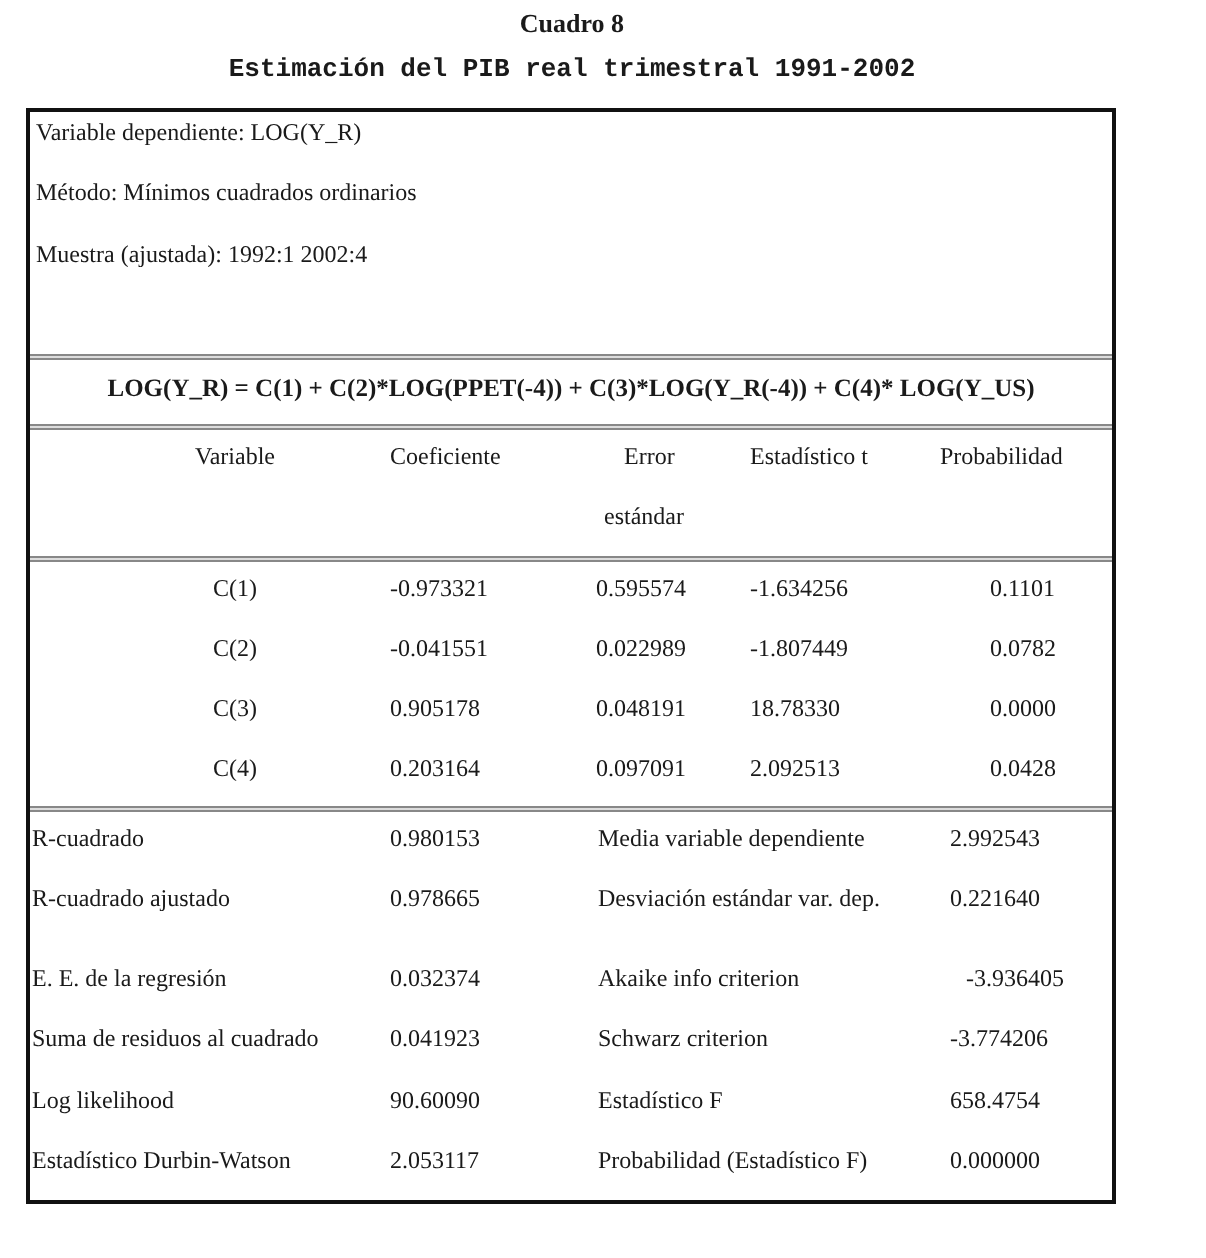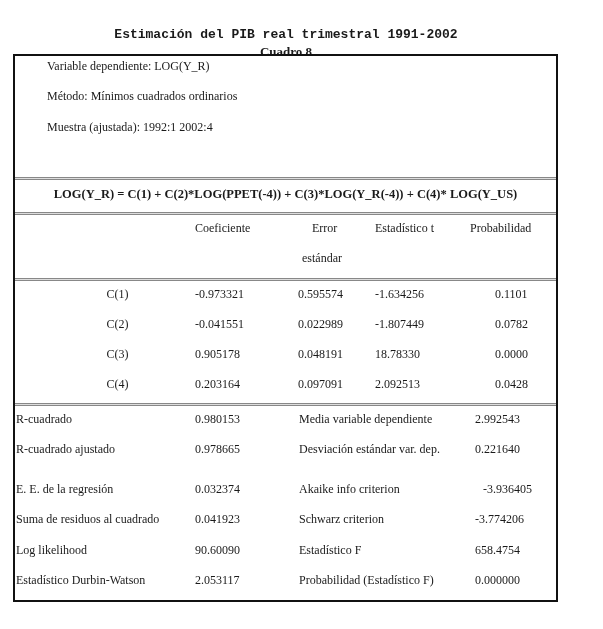--- a/index.html
+++ b/index.html
@@ -16,38 +16,37 @@
       overflow: hidden;
     }
     .title {
       position: absolute;
       left: 0;
       width: 572px;
       text-align: center;
       font-weight: bold;
       font-size: 13px;
     }
-    #title-1 { top: 4px; margin-top: 40px; }
+    #title-1 { top: 4px; }
     #title-2 { top: 27px; font-family: Liberation Mono, monospace; }
 
     .box {
       position: absolute;
       left: 13px;
       top: 54px;
       width: 541px;
       height: 544px;
       border: 2px solid #111;
       box-sizing: content-box;
     }
     .meta-line {
       position: absolute;
       left: 3px;
       font-size: 12px;
       white-space: nowrap;
-      margin-left: 29px;
     }
     .sep {
       position: absolute;
       left: 0;
       width: 541px;
       height: 1px;
       border-top: 1px solid #888;
       border-bottom: 1px solid #888;
       height: 1px;
       background: #ddd;
@@ -85,20 +84,21 @@
   <div class="meta-line" style="top:3px">Variable dependiente: LOG(Y_R)</div>
   <div class="meta-line" style="top:33px">Método: Mínimos cuadrados ordinarios</div>
   <div class="meta-line" style="top:64px">Muestra (ajustada): 1992:1 2002:4</div>
 
   <div class="sep" style="top:121px"></div>
 
   <div class="equation">LOG(Y_R) = C(1) + C(2)*LOG(PPET(-4)) + C(3)*LOG(Y_R(-4)) + C(4)* LOG(Y_US)</div>
 
   <div class="sep" style="top:156px"></div>
 
+  <div class="hdr center" style="top:165px; left:45px; width:115px">Variable</div>
   <div class="hdr right" style="top:165px; left:180px; width:86px">Coeficiente</div>
   <div class="hdr" style="top:165px; left:297px">Error</div>
   <div class="hdr" style="top:195px; left:287px">estándar</div>
   <div class="hdr right" style="top:165px; left:360px; width:80px">Estadístico t</div>
   <div class="hdr right" style="top:165px; left:455px; width:84px">Probabilidad</div>
 
   <div class="sep" style="top:222px"></div>
 
   <div>
     <div class="cell center" style="top:231px; left:45px; width:115px">C(1)</div>

